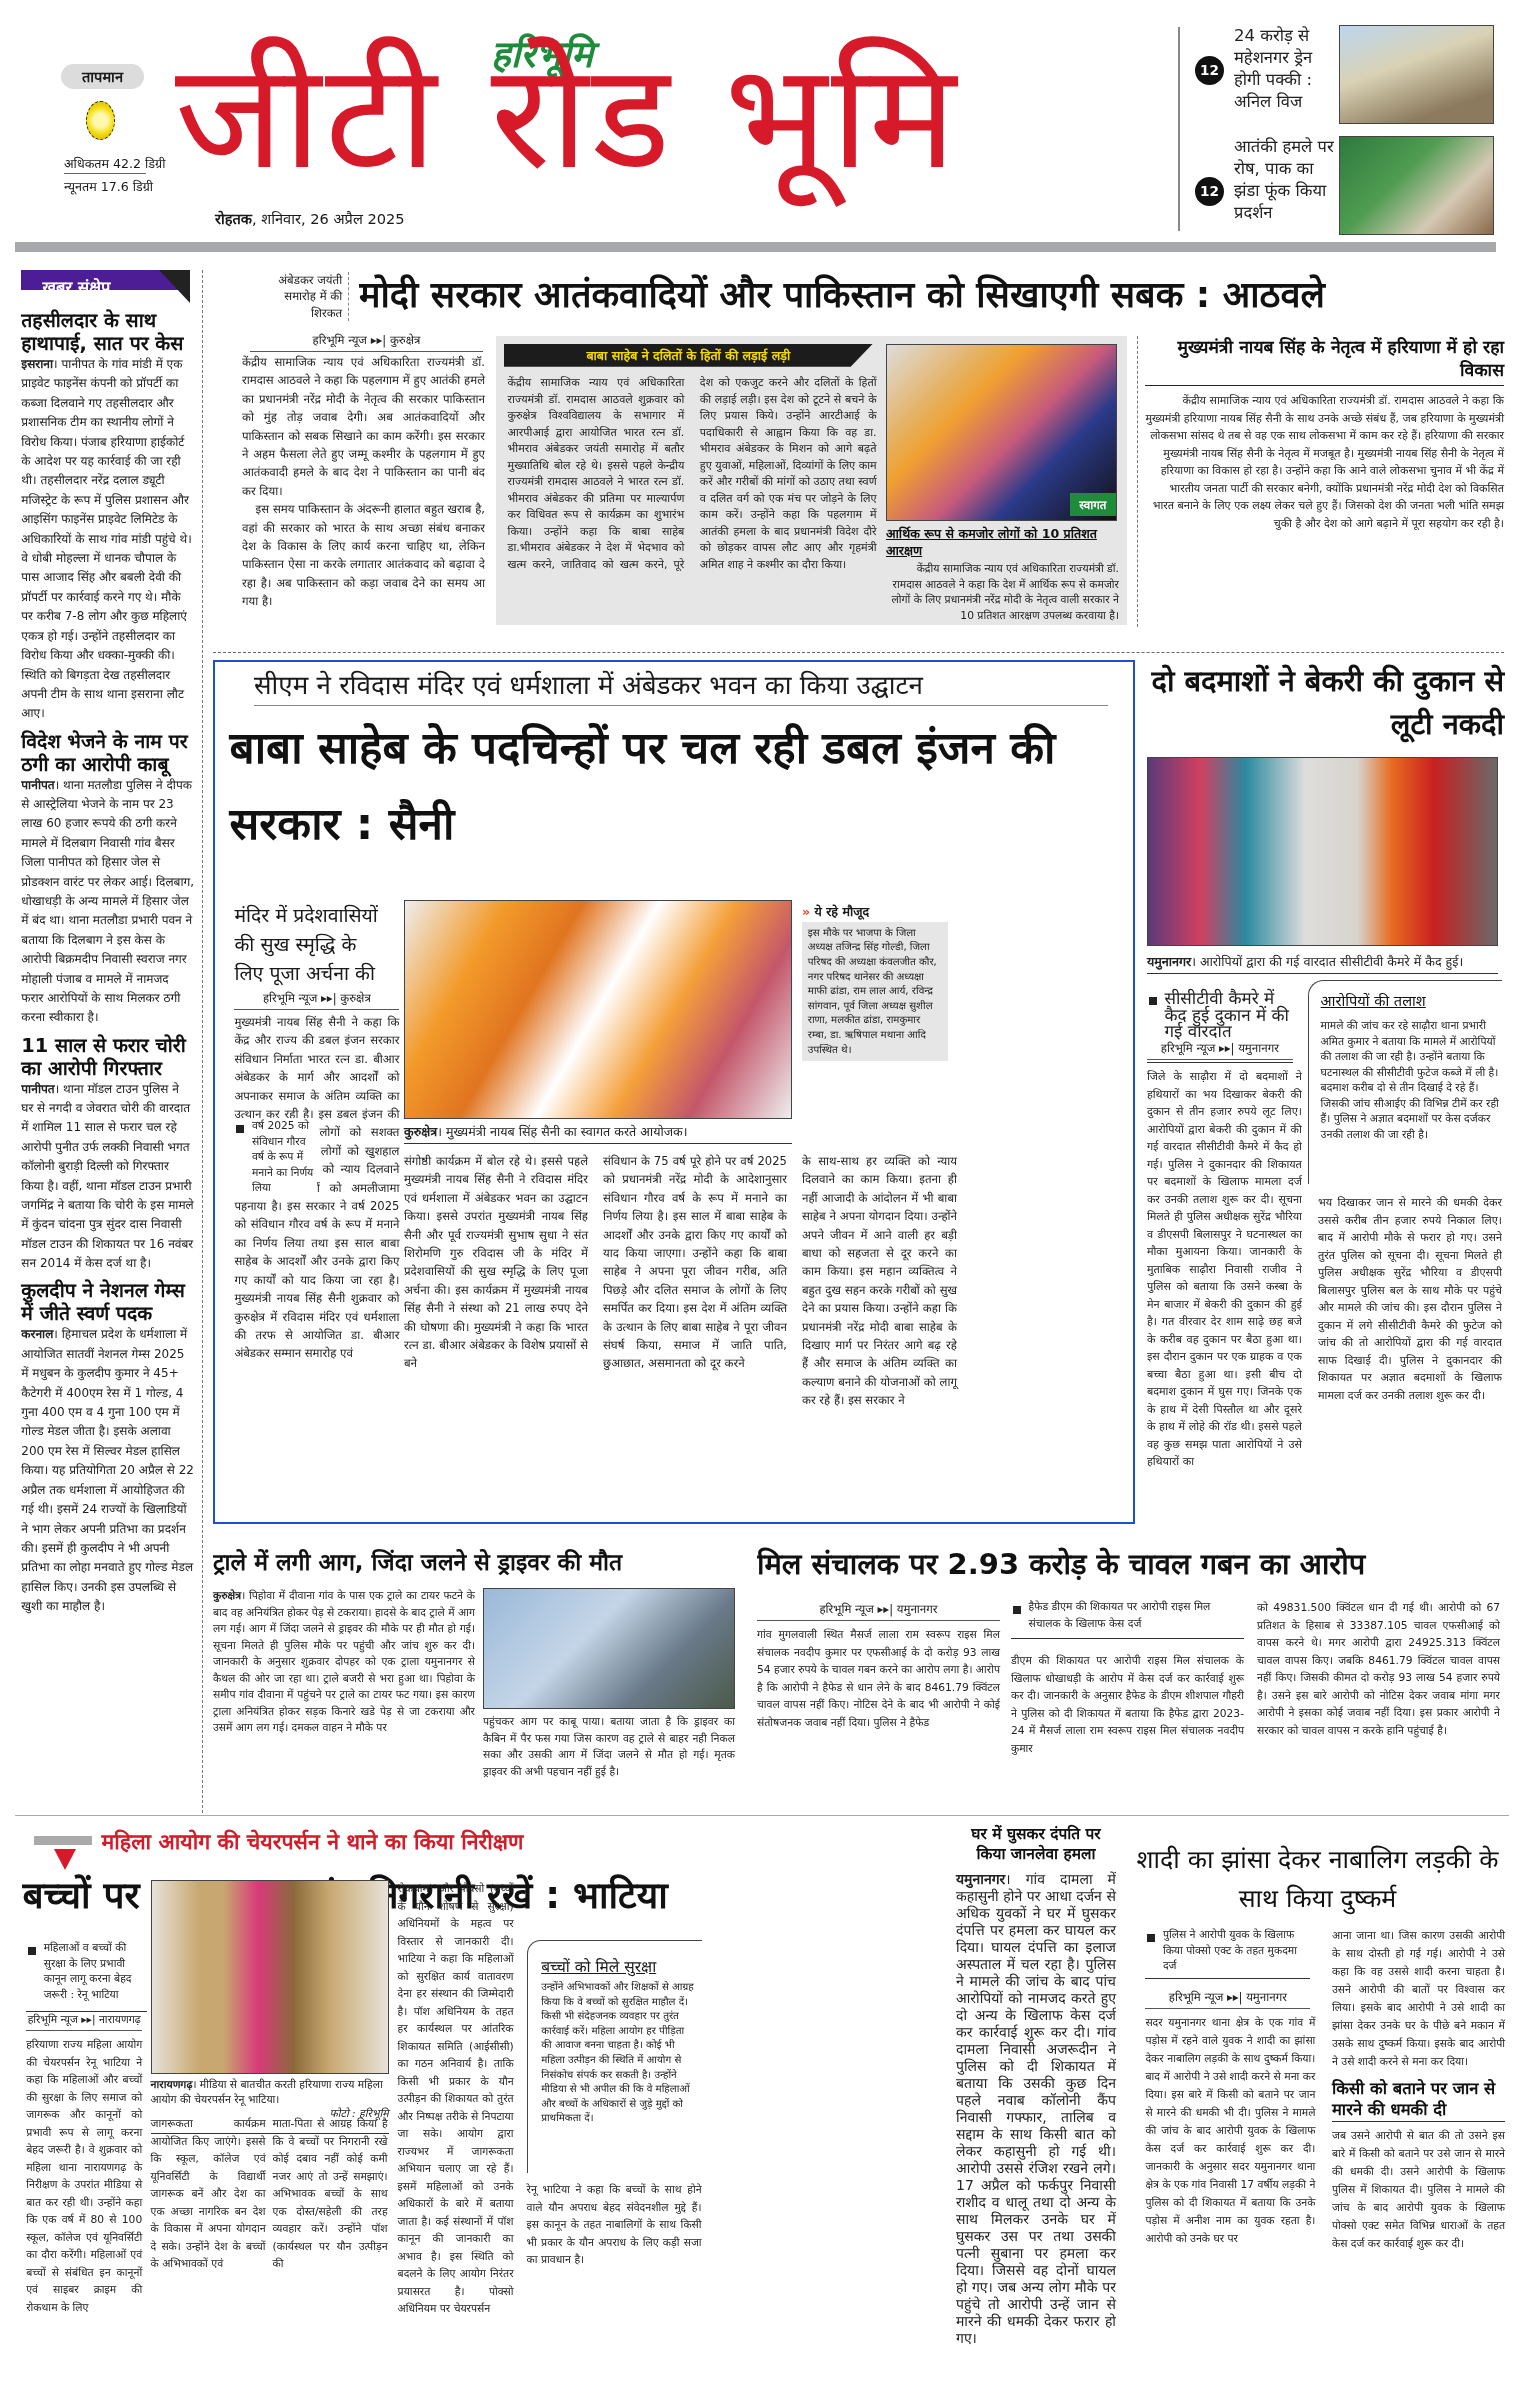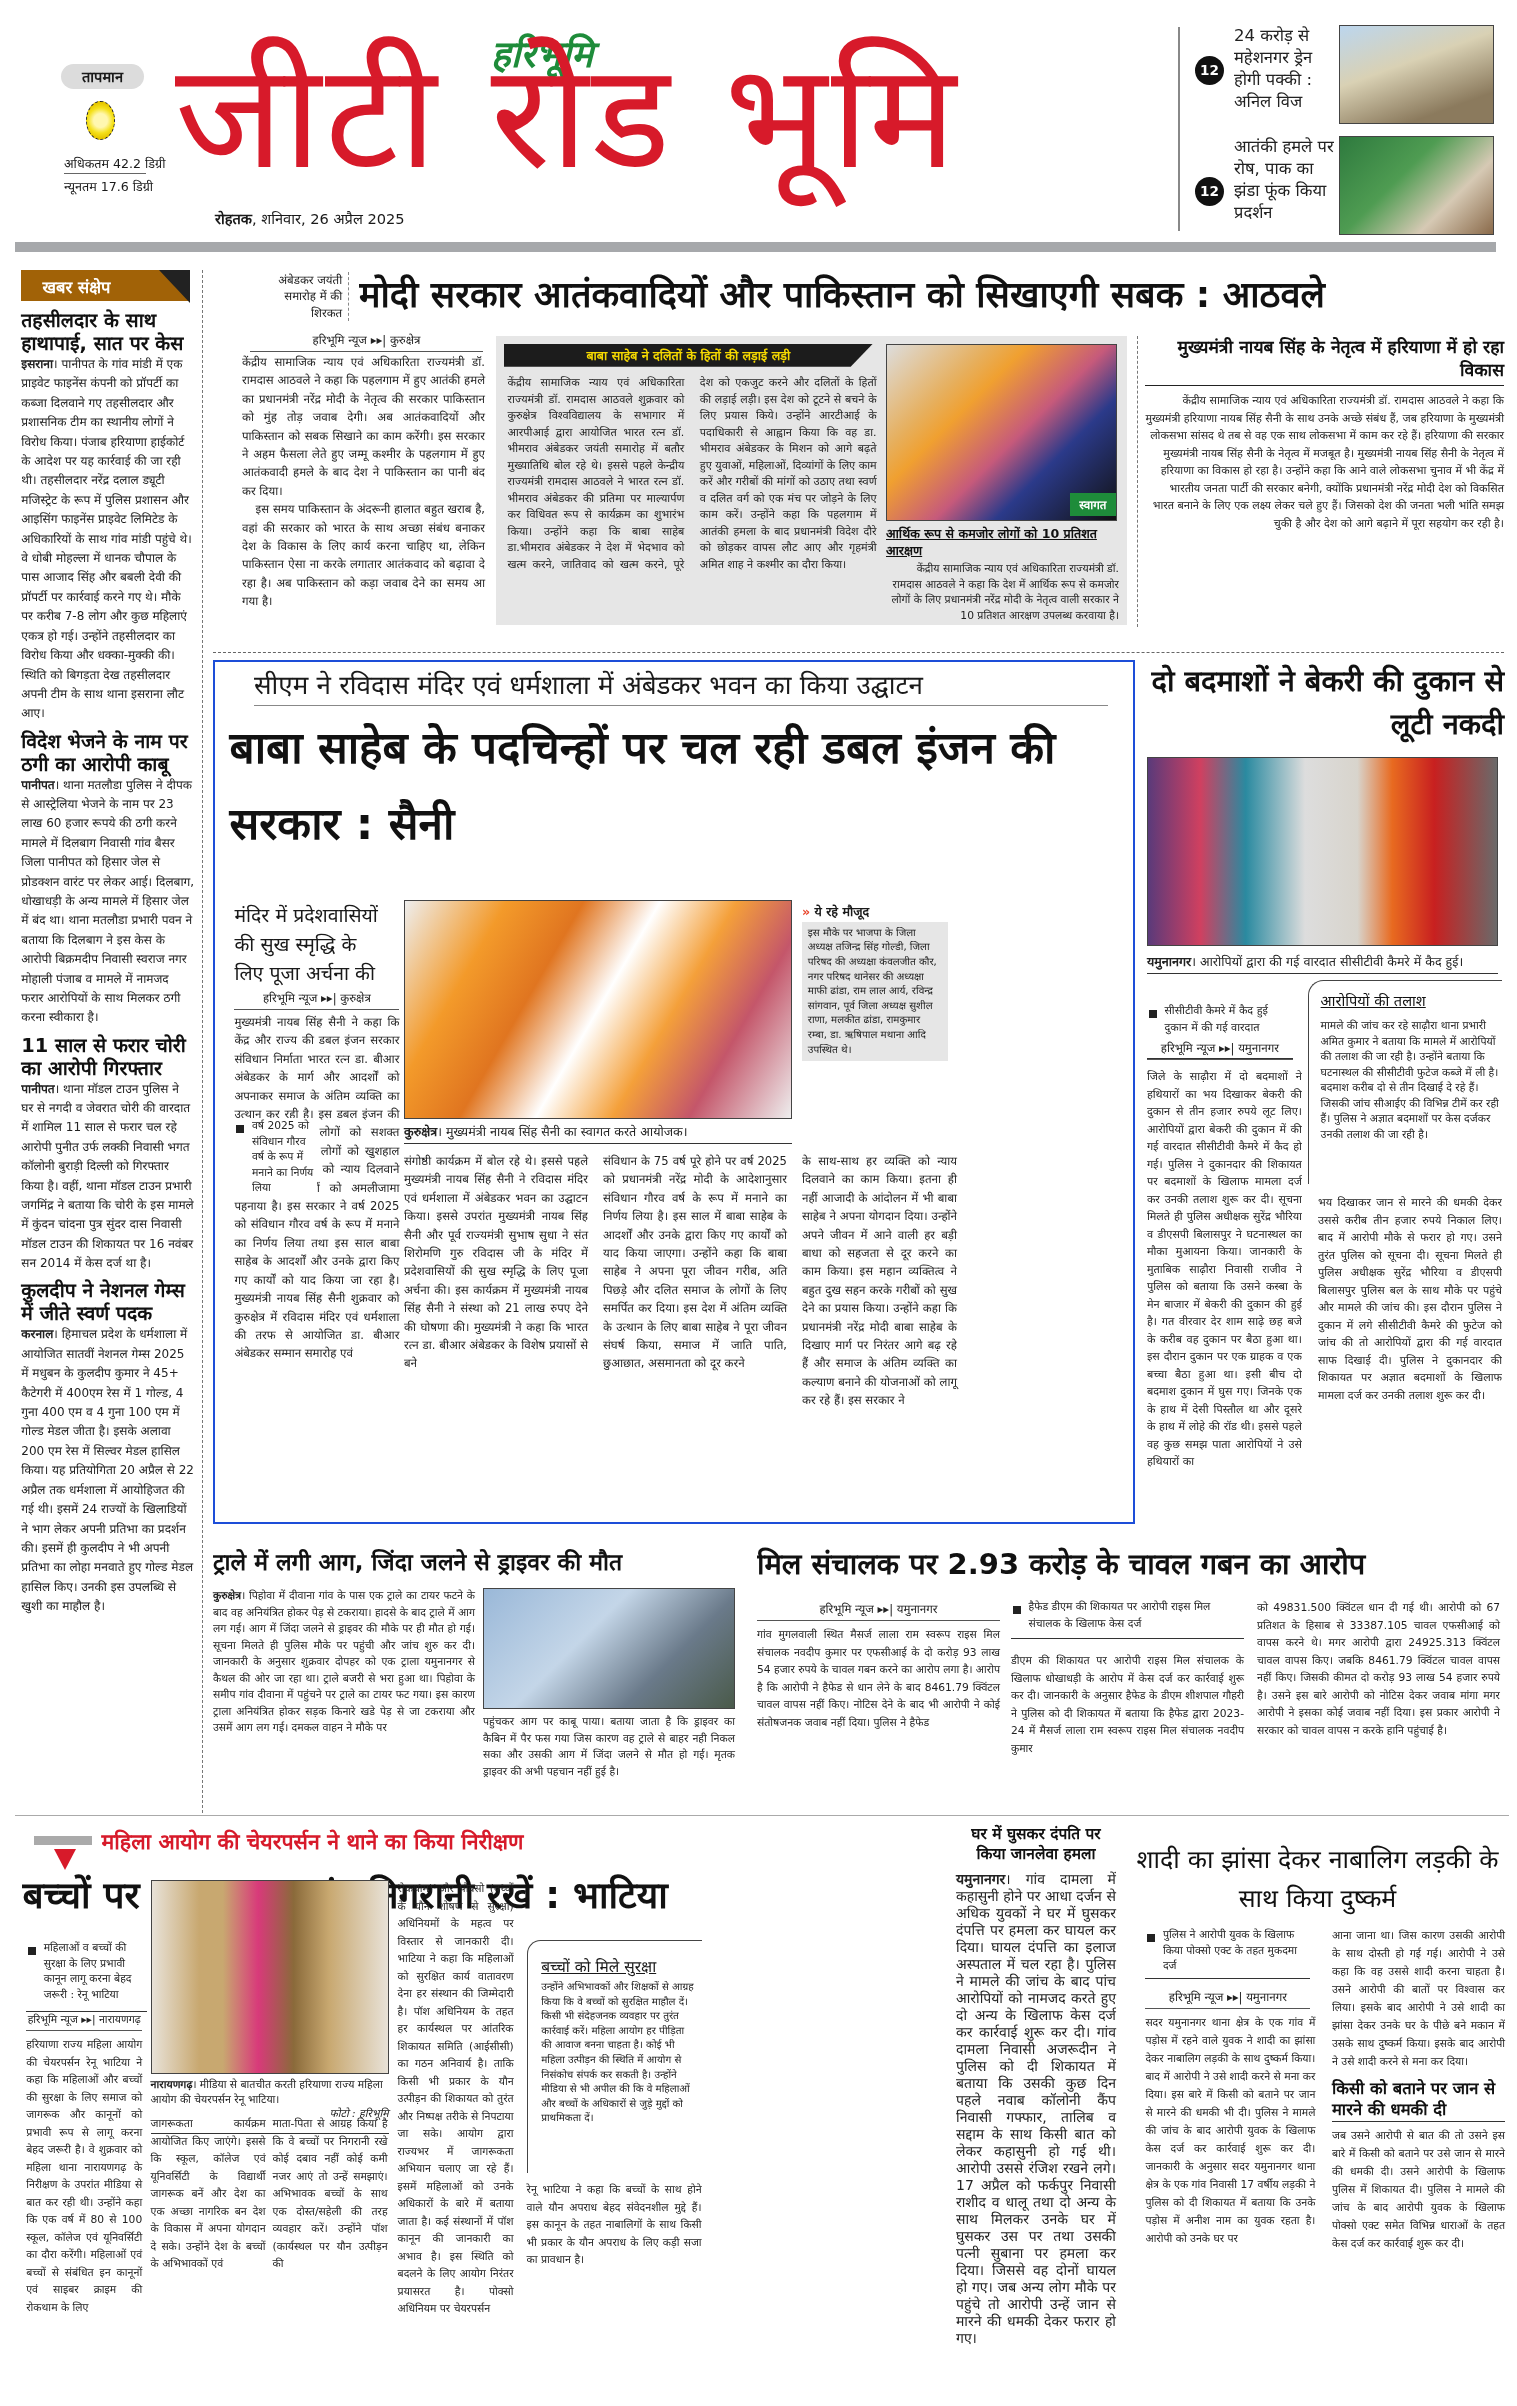--- a/index.html
+++ b/index.html
@@ -41,21 +41,21 @@
   </div>
   <div class="abs" style="left:1195px;top:136px;width:320px;height:99px">
     <div class="abs" style="left:0;top:41px;width:29px;height:29px;border-radius:50%;background:#111;color:#fff;font-size:13.6px;font-weight:bold;text-align:center;line-height:29px">12</div>
     <div class="abs" style="left:39px;top:0;width:105px;font-size:16.5px;line-height:22px;color:#222">आतंकी हमले पर रोष, पाक का झंडा फूंक किया प्रदर्शन</div>
     <div class="abs photo" style="left:144px;top:0;width:155px;height:99px;background:linear-gradient(135deg,#2e7a3e 0%,#4f9c52 40%,#d6c9b4 70%,#8a6a4a 100%)"></div>
   </div>
   <div class="abs" style="left:14.6px;top:242px;width:1481px;height:9.7px;background:#a6a8ab"></div>
 </div>
 
 <div class="abs" style="left:21.3px;top:270px;width:175px;height:1582px">
-  <div class="abs" style="left:0;top:0;width:169px;height:31px;background:#a16207">
+  <div class="abs" style="left:0;top:0;width:169px;height:20px;background:#4c1d95">
     <span style="position:absolute;left:21.3px;top:4.9px;color:#fff;font-weight:bold;font-size:16.5px">खबर संक्षेप</span>
     <span style="position:absolute;right:0;top:0;width:0;height:0;border-left:31px solid transparent;border-top:33px solid #222"></span>
   </div>
   <div class="abs" style="left:0;top:39px;width:173px">
     <div style="margin-bottom:5.8px">
       <div class="hd" style="font-size:19.4px;line-height:23px">तहसीलदार के साथ हाथापाई, सात पर केस</div>
       <div class="txt" style="font-size:12px;line-height:19.4px;text-align:left"><b>इसराना</b><span>। पानीपत के गांव मांडी में एक प्राइवेट फाइनेंस कंपनी को प्रॉपर्टी का कब्जा दिलवाने गए तहसीलदार और प्रशासनिक टीम का स्थानीय लोगों ने विरोध किया। पंजाब हरियाणा हाईकोर्ट के आदेश पर यह कार्रवाई की जा रही थी। तहसीलदार नरेंद्र दलाल ड्यूटी मजिस्ट्रेट के रूप में पुलिस प्रशासन और आइसिंग फाइनेंस प्राइवेट लिमिटेड के अधिकारियों के साथ गांव मांडी पहुंचे थे। वे धोबी मोहल्ला में धानक चौपाल के पास आजाद सिंह और बबली देवी की प्रॉपर्टी पर कार्रवाई करने गए थे। मौके पर करीब 7-8 लोग और कुछ महिलाएं एकत्र हो गई। उन्होंने तहसीलदार का विरोध किया और धक्का-मुक्की की। स्थिति को बिगड़ता देख तहसीलदार अपनी टीम के साथ थाना इसराना लौट आए।</span></div>
     </div>
     <div style="margin-bottom:5.8px">
       <div class="hd" style="font-size:19.4px;line-height:23px">विदेश भेजने के नाम पर ठगी का आरोपी काबू</div>
@@ -128,21 +128,21 @@
   <div class="abs txt" style="left:587px;top:260px;width:146px;background:#e6e6e6;padding:3.9px 5.8px;font-size:10.2px;line-height:14.6px;text-align:left">इस मौके पर भाजपा के जिला अध्यक्ष तजिन्द्र सिंह गोल्डी, जिला परिषद की अध्यक्षा कंवलजीत कौर, नगर परिषद थानेसर की अध्यक्षा माफी ढांडा, राम लाल आर्य, रविन्द्र सांगवान, पूर्व जिला अध्यक्ष सुशील राणा, मलकीत ढांडा, रामकुमार रम्बा, डा. ऋषिपाल मथाना आदि उपस्थित थे।</div>
 
 </div>
 
 <div class="abs" style="left:1143px;top:660px;width:361px;height:864px">
   <div class="abs hd" style="left:0;top:0;width:361px;font-size:29px;line-height:43px;text-align:right">दो बदमाशों ने बेकरी की दुकान से लूटी नकदी</div>
   <div class="abs photo" style="left:3.9px;top:97px;width:351px;height:189px;background:linear-gradient(90deg,#5a3a7a 0%,#d04060 15%,#2a8aa0 28%,#ddd 45%,#d8d4cc 60%,#e86a20 70%,#c82020 82%,#6a6a6a 100%)"></div>
   <div class="abs captn" style="left:3.9px;top:293px;width:351px;border-bottom:1.5px solid #333;padding-bottom:2.9px">
     <b>यमुनानगर</b><span>। आरोपियों द्वारा की गई वारदात सीसीटीवी कैमरे में कैद हुई।</span>
   </div>
-  <div class="abs bullet" style="left:3.9px;top:343px;width:146px;font-size:11px;line-height:16.5px;border-bottom:1px solid #333;padding-bottom:22px">सीसीटीवी कैमरे में कैद हुई दुकान में की गई वारदात</div>
+  <div class="abs bullet" style="left:3.9px;top:330px;width:146px;font-size:17px;line-height:16.5px;border-bottom:1px solid #333;padding-bottom:22px">सीसीटीवी कैमरे में कैद हुई दुकान में की गई वारदात</div>
   <div class="abs byline" style="left:3.9px;top:380px;width:146px;font-size:11.6px">हरिभूमि न्यूज ▸▸| यमुनानगर</div>
   <div class="abs" style="left:165px;top:320px;width:194px;height:204px;border-left:1.5px solid #444;border-top:1.5px solid #444;border-top-left-radius:15.5px">
     <div class="abs hd" style="left:11.6px;top:11.6px;font-size:14.6px;text-decoration:underline;font-weight:normal">आरोपियों की तलाश</div>
     <div class="abs txt" style="left:11.6px;top:37px;width:179px;font-size:10.7px;line-height:15.5px;text-align:left">मामले की जांच कर रहे साढ़ौरा थाना प्रभारी अमित कुमार ने बताया कि मामले में आरोपियों की तलाश की जा रही है। उन्होंने बताया कि घटनास्थल की सीसीटीवी फुटेज कब्जे में ली है। बदमाश करीब दो से तीन दिखाई दे रहे हैं। जिसकी जांच सीआईए की विभिन्न टीमें कर रही हैं। पुलिस ने अज्ञात बदमाशों पर केस दर्जकर उनकी तलाश की जा रही है।</div>
   </div>
   <div class="abs txt" style="left:3.9px;top:408px;width:155px;height:446px;overflow:hidden;font-size:11px;line-height:17.5px">जिले के साढ़ौरा में दो बदमाशों ने हथियारों का भय दिखाकर बेकरी की दुकान से तीन हजार रुपये लूट लिए। आरोपियों द्वारा बेकरी की दुकान में की गई वारदात सीसीटीवी कैमरे में कैद हो गई। पुलिस ने दुकानदार की शिकायत पर बदमाशों के खिलाफ मामला दर्ज कर उनकी तलाश शुरू कर दी। सूचना मिलते ही पुलिस अधीक्षक सुरेंद्र भौरिया व डीएसपी बिलासपुर ने घटनास्थल का मौका मुआयना किया। जानकारी के मुताबिक साढ़ौरा निवासी राजीव ने पुलिस को बताया कि उसने कस्बा के मेन बाजार में बेकरी की दुकान की हुई है। गत वीरवार देर शाम साढ़े छह बजे के करीब वह दुकान पर बैठा हुआ था। इस दौरान दुकान पर एक ग्राहक व एक बच्चा बैठा हुआ था। इसी बीच दो बदमाश दुकान में घुस गए। जिनके एक के हाथ में देसी पिस्तौल था और दूसरे के हाथ में लोहे की रॉड थी। इससे पहले वह कुछ समझ पाता आरोपियों ने उसे हथियारों का</div>
   <div class="abs txt" style="left:175px;top:534px;width:184px;height:320px;overflow:hidden;font-size:11px;line-height:17.5px">भय दिखाकर जान से मारने की धमकी देकर उससे करीब तीन हजार रुपये निकाल लिए। बाद में आरोपी मौके से फरार हो गए। उसने तुरंत पुलिस को सूचना दी। सूचना मिलते ही पुलिस अधीक्षक सुरेंद्र भौरिया व डीएसपी बिलासपुर पुलिस बल के साथ मौके पर पहुंचे और मामले की जांच की। इस दौरान पुलिस ने दुकान में लगे सीसीटीवी कैमरे की फुटेज को जांच की तो आरोपियों द्वारा की गई वारदात साफ दिखाई दी। पुलिस ने दुकानदार की शिकायत पर अज्ञात बदमाशों के खिलाफ मामला दर्ज कर उनकी तलाश शुरू कर दी।</div>
 </div>
 
 <div class="abs" style="left:213px;top:1543px;width:529px;height:257px">

